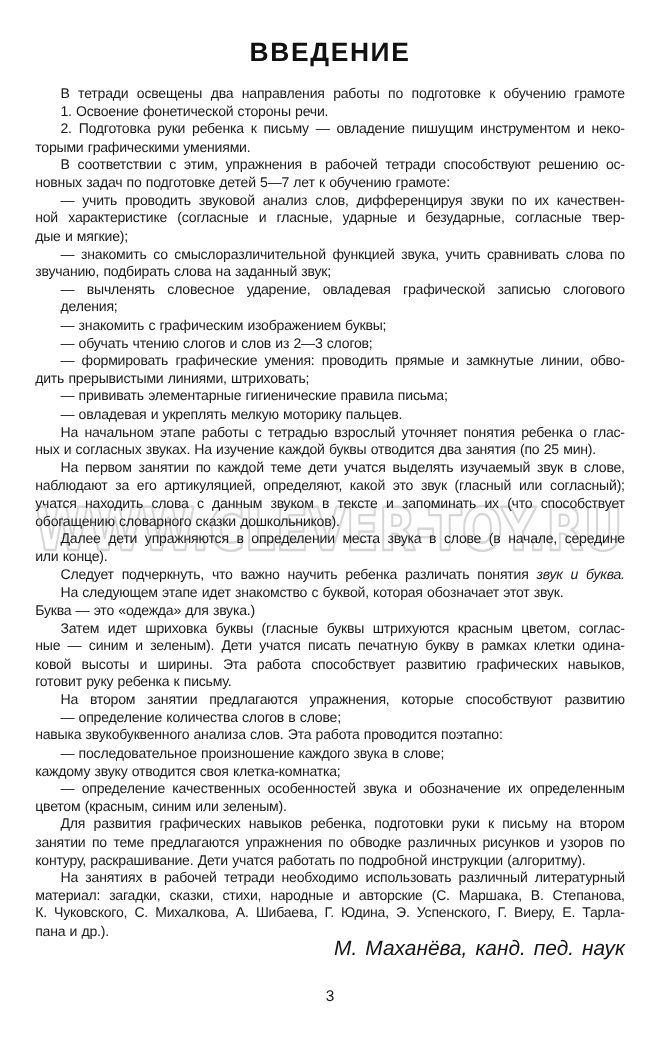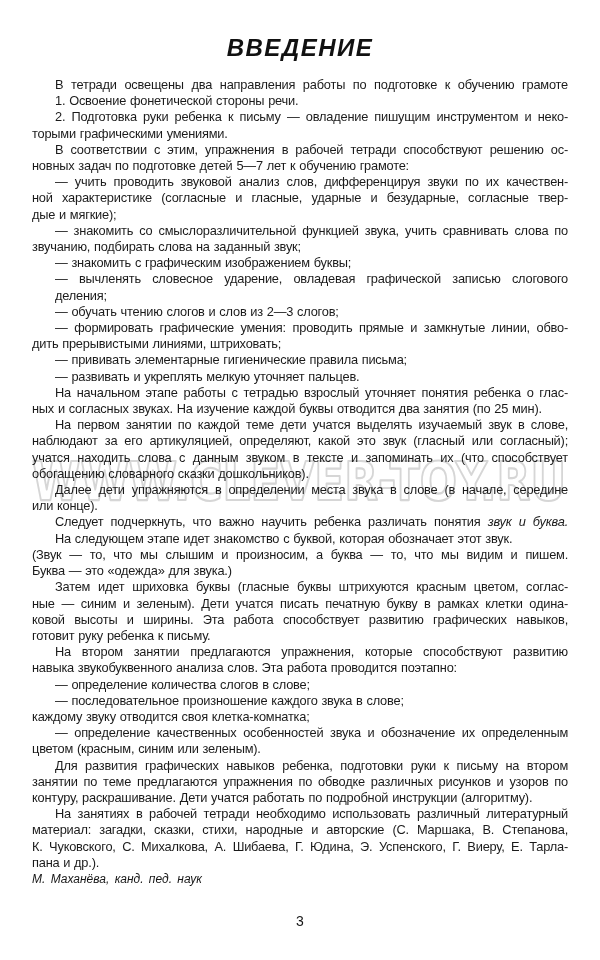--- a/index.html
+++ b/index.html
@@ -6,32 +6,32 @@
   .page{
     position:relative;width:600px;height:960px;background:#ffffff;
     overflow:hidden;margin:0 auto;
     font-family:"Liberation Sans",sans-serif;
     color:var(--text-color,#1b1b1b);
   }
   .watermark-wrap{position:absolute;left:30px;top:450px;width:540px;height:64px;z-index:0;opacity:.85;}
   .content{position:absolute;left:32px;top:36px;width:536px;z-index:1;}
   .title{
     margin:0 0 17px 0;text-align:center;
-    font-size:24px;line-height:24px;font-weight:bold;letter-spacing:1.5px;color:#111;font-style:italic;
+    font-size:24px;line-height:24px;font-weight:bold;letter-spacing:1.5px;color:#111;
   }
   .text-block{width:536px;}
   .line{
     font-size:12.8px;line-height:16.2px;letter-spacing:-0.2px;word-spacing:.5px;
     text-align:justify;text-align-last:justify;white-space:normal;
   }
   .line.first{padding-left:23px;}
   .line.last{text-align-last:left;}
   .it{font-style:italic;}
   .author{
-    font-size:12px;line-height:16.2px;font-style:italic;
+    font-size:19px;line-height:16.2px;font-style:italic;text-align:right;
     letter-spacing:0;word-spacing:2px;color:#161616;
   }
   .pagenum{margin-top:26px;text-align:center;font-size:14px;line-height:16px;color:#161616;}
   svg text{
     font-family:"DejaVu Sans",sans-serif;font-weight:bold;
   }
 </style>
 </head>
 <body>
 
@@ -51,46 +51,45 @@
         <div class="line first last">1. Освоение фонетической стороны речи.</div>
         <div class="line first">2. Подготовка руки ребенка к письму — овладение пишущим инструментом и неко-</div>
         <div class="line last">торыми графическими умениями.</div>
         <div class="line first">В соответствии с этим, упражнения в рабочей тетради способствуют решению ос-</div>
         <div class="line last">новных задач по подготовке детей 5—7 лет к обучению грамоте:</div>
         <div class="line first">— учить проводить звуковой анализ слов, дифференцируя звуки по их качествен-</div>
         <div class="line">ной характеристике (согласные и гласные, ударные и безударные, согласные твер-</div>
         <div class="line last">дые и мягкие);</div>
         <div class="line first">— знакомить со смыслоразличительной функцией звука, учить сравнивать слова по</div>
         <div class="line last">звучанию, подбирать слова на заданный звук;</div>
+        <div class="line first last">— вычленять словесное ударение, овладевая графической записью слогового деления;</div>
         <div class="line first last">— знакомить с графическим изображением буквы;</div>
-        <div class="line first last">— вычленять словесное ударение, овладевая графической записью слогового деления;</div>
         <div class="line first last">— обучать чтению слогов и слов из 2—3 слогов;</div>
         <div class="line first">— формировать графические умения: проводить прямые и замкнутые линии, обво-</div>
         <div class="line last">дить прерывистыми линиями, штриховать;</div>
         <div class="line first last">— прививать элементарные гигиенические правила письма;</div>
-        <div class="line first last">— развивать и укреплять мелкую уточняет пальцев.</div>
+        <div class="line first last">— овладевая и укреплять мелкую моторику пальцев.</div>
         <div class="line first">На начальном этапе работы с тетрадью взрослый уточняет понятия ребенка о глас-</div>
         <div class="line last">ных и согласных звуках. На изучение каждой буквы отводится два занятия (по 25 мин).</div>
         <div class="line first">На первом занятии по каждой теме дети учатся выделять изучаемый звук в слове,</div>
         <div class="line">наблюдают за его артикуляцией, определяют, какой это звук (гласный или согласный);</div>
         <div class="line">учатся находить слова с данным звуком в тексте и запоминать их (что способствует</div>
         <div class="line last">обогащению словарного сказки дошкольников).</div>
         <div class="line first">Далее дети упражняются в определении места звука в слове (в начале, середине</div>
         <div class="line last">или конце).</div>
         <div class="line first"><span>Следует подчеркнуть, что важно научить ребенка различать понятия </span><span class="it">звук и буква.</span></div>
         <div class="line first last">На следующем этапе идет знакомство с буквой, которая обозначает этот звук.</div>
-        <div class="line">(Звук — то, что мы слышим и произносим, а буква — то, что мы видим и пишем.</div>
         <div class="line last">Буква — это «одежда» для звука.)</div>
         <div class="line first">Затем идет шриховка буквы (гласные буквы штрихуются красным цветом, соглас-</div>
         <div class="line">ные — синим и зеленым). Дети учатся писать печатную букву в рамках клетки одина-</div>
         <div class="line">ковой высоты и ширины. Эта работа способствует развитию графических навыков,</div>
         <div class="line last">готовит руку ребенка к письму.</div>
         <div class="line first">На втором занятии предлагаются упражнения, которые способствуют развитию</div>
+        <div class="line first last">— определение количества слогов в слове;</div>
         <div class="line last">навыка звукобуквенного анализа слов. Эта работа проводится поэтапно:</div>
-        <div class="line first last">— определение количества слогов в слове;</div>
         <div class="line first last">— последовательное произношение каждого звука в слове;</div>
         <div class="line last">каждому звуку отводится своя клетка-комнатка;</div>
         <div class="line first">— определение качественных особенностей звука и обозначение их определенным</div>
         <div class="line last">цветом (красным, синим или зеленым).</div>
         <div class="line first">Для развития графических навыков ребенка, подготовки руки к письму на втором</div>
         <div class="line">занятии по теме предлагаются упражнения по обводке различных рисунков и узоров по</div>
         <div class="line last">контуру, раскрашивание. Дети учатся работать по подробной инструкции (алгоритму).</div>
         <div class="line first">На занятиях в рабочей тетради необходимо использовать различный литературный</div>
         <div class="line">материал: загадки, сказки, стихи, народные и авторские (С. Маршака, В. Степанова,</div>
         <div class="line">К. Чуковского, С. Михалкова, А. Шибаева, Г. Юдина, Э. Успенского, Г. Виеру, Е. Тарла-</div>

